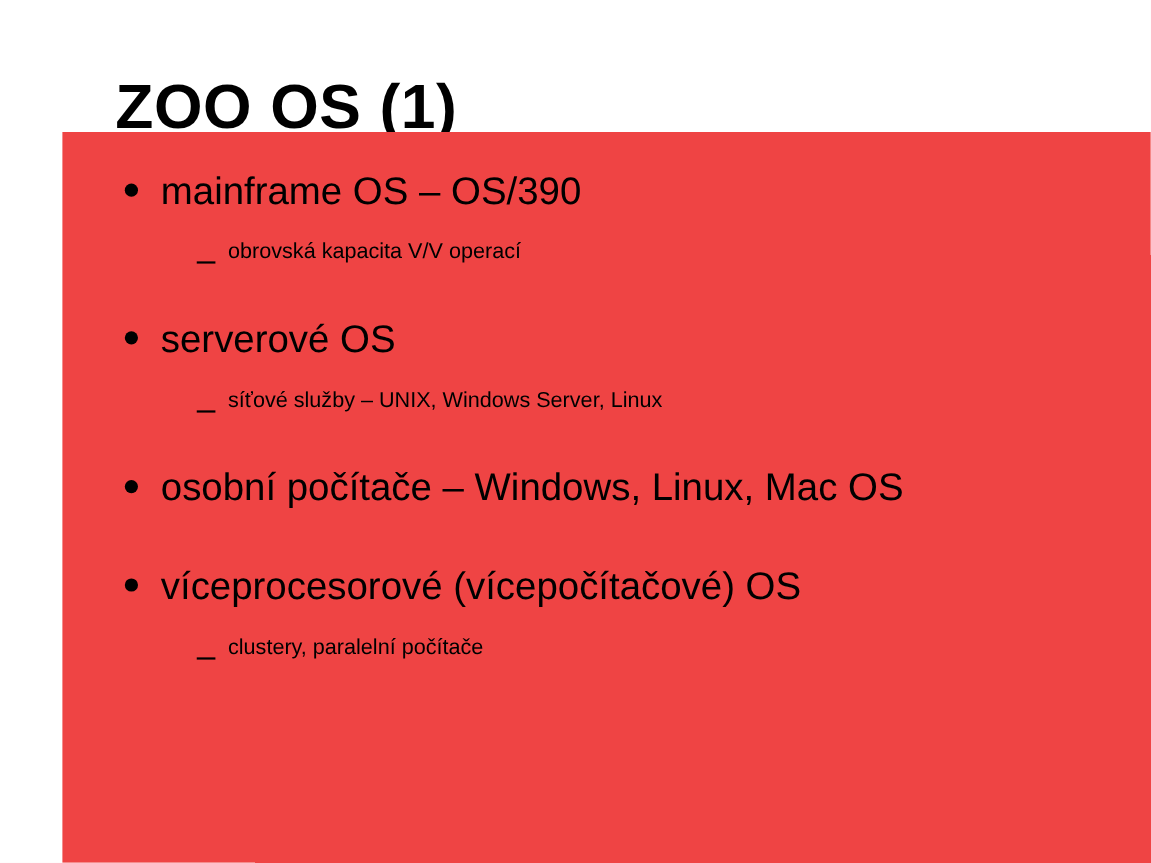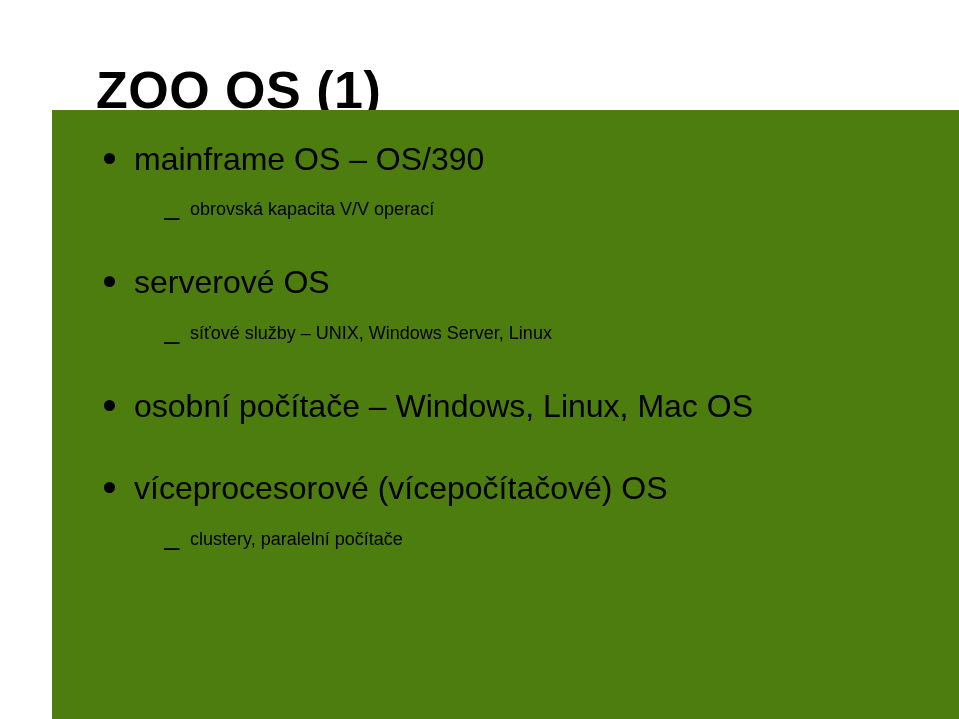--- a/index.html
+++ b/index.html
@@ -19,21 +19,21 @@
     position: relative;
     box-sizing: border-box;
     padding: 30px 32px 40px 32px;
   }
   .inner-panel {
     position: absolute;
     top: 110px;
     left: 52px;
     right: 0;
     bottom: 0;
-    background: #4d7c0f;
+    background: #ef4444;
     box-sizing: border-box;
     padding: 18px 40px 20px 48px;
   }
   .title {
     position: absolute;
     top: 34px;
     left: 96px;
     font-size: 52px;
     font-weight: bold;
     letter-spacing: 0.5px;

